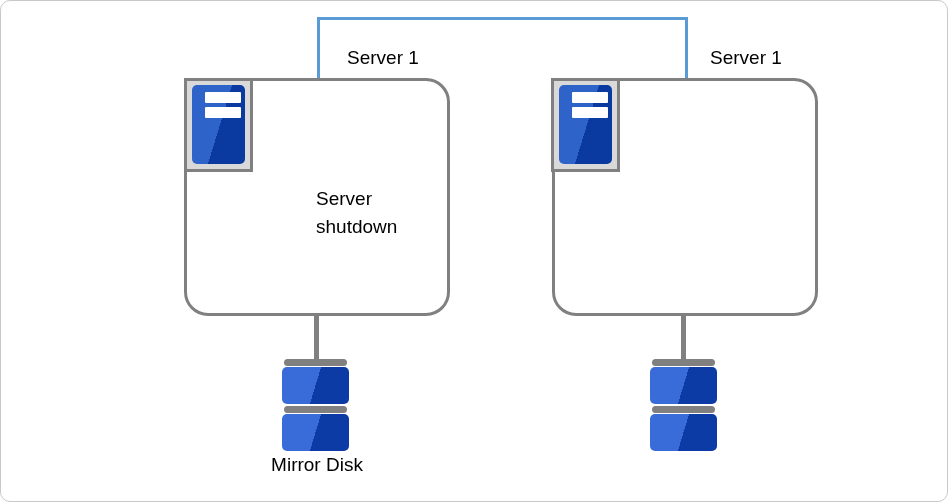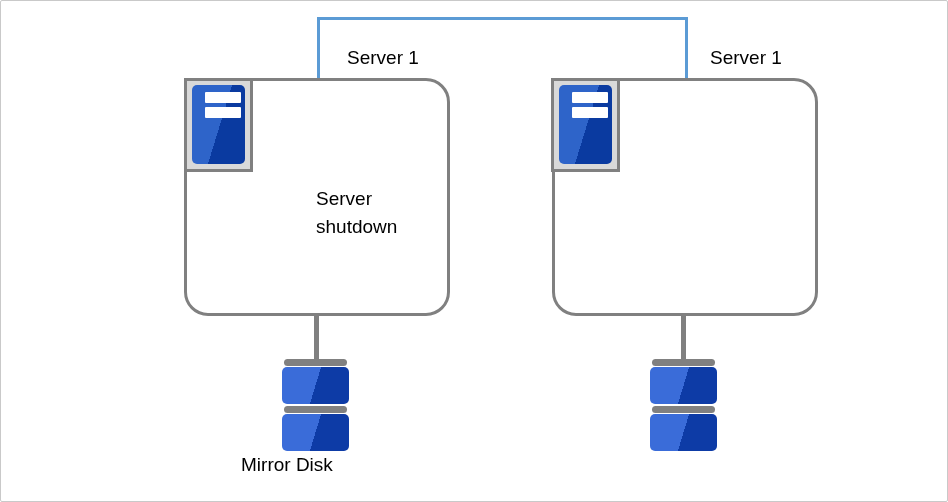--- a/index.html
+++ b/index.html
@@ -1,18 +1,18 @@
 <!DOCTYPE html>
 <html><head>
 <meta charset="utf-8">
 <style>
   html,body{margin:0;padding:0;background:#fff;font-family:"Liberation Sans",sans-serif;}
   .canvas{
     position:relative;width:948px;height:502px;box-sizing:border-box;
-    background:#ffffff;border:1px solid #c9c9c9;border-radius:2px;overflow:hidden;
+    background:#ffffff;border:1px solid #c9c9c9;border-radius:10px;overflow:hidden;
   }
   
   .hb-line{
     position:absolute;left:316px;top:16px;width:371px;height:61px;box-sizing:border-box;
     border-top:3px solid #5B9BD5;border-left:3px solid #5B9BD5;border-right:3px solid #5B9BD5;
   }
   
   .server-box{
     position:absolute;top:77px;width:266px;height:238px;box-sizing:border-box;
     background:#ffffff;border:3px solid #808080;border-radius:24px;
@@ -68,21 +68,21 @@
   .disk.s2{left:649px;}
   .disk .cap{position:absolute;left:2px;top:0;width:63px;height:7px;border-radius:4px;background:#808080;}
   .disk .platter{
     position:absolute;left:0;width:67px;height:37px;border-radius:5px;
     background:linear-gradient(107deg,#3A6CD9 0,#3A6CD9 50%,#0D3BA6 50%);
   }
   .disk .platter.p1{top:8px;}
   .disk .midbar{position:absolute;left:2px;top:47px;width:63px;height:7px;border-radius:4px;background:#808080;}
   .disk .platter.p2{top:55px;}
   .mirror-label{
-    position:absolute;left:240px;top:453px;width:152px;
+    position:absolute;left:240px;top:453px;width:152px;text-align:center;
     font-size:19px;color:#000;white-space:nowrap;
   }
 </style>
 </head>
 <body>
 
 <div class="canvas">
 
   <div class="hb-line"></div>
 

